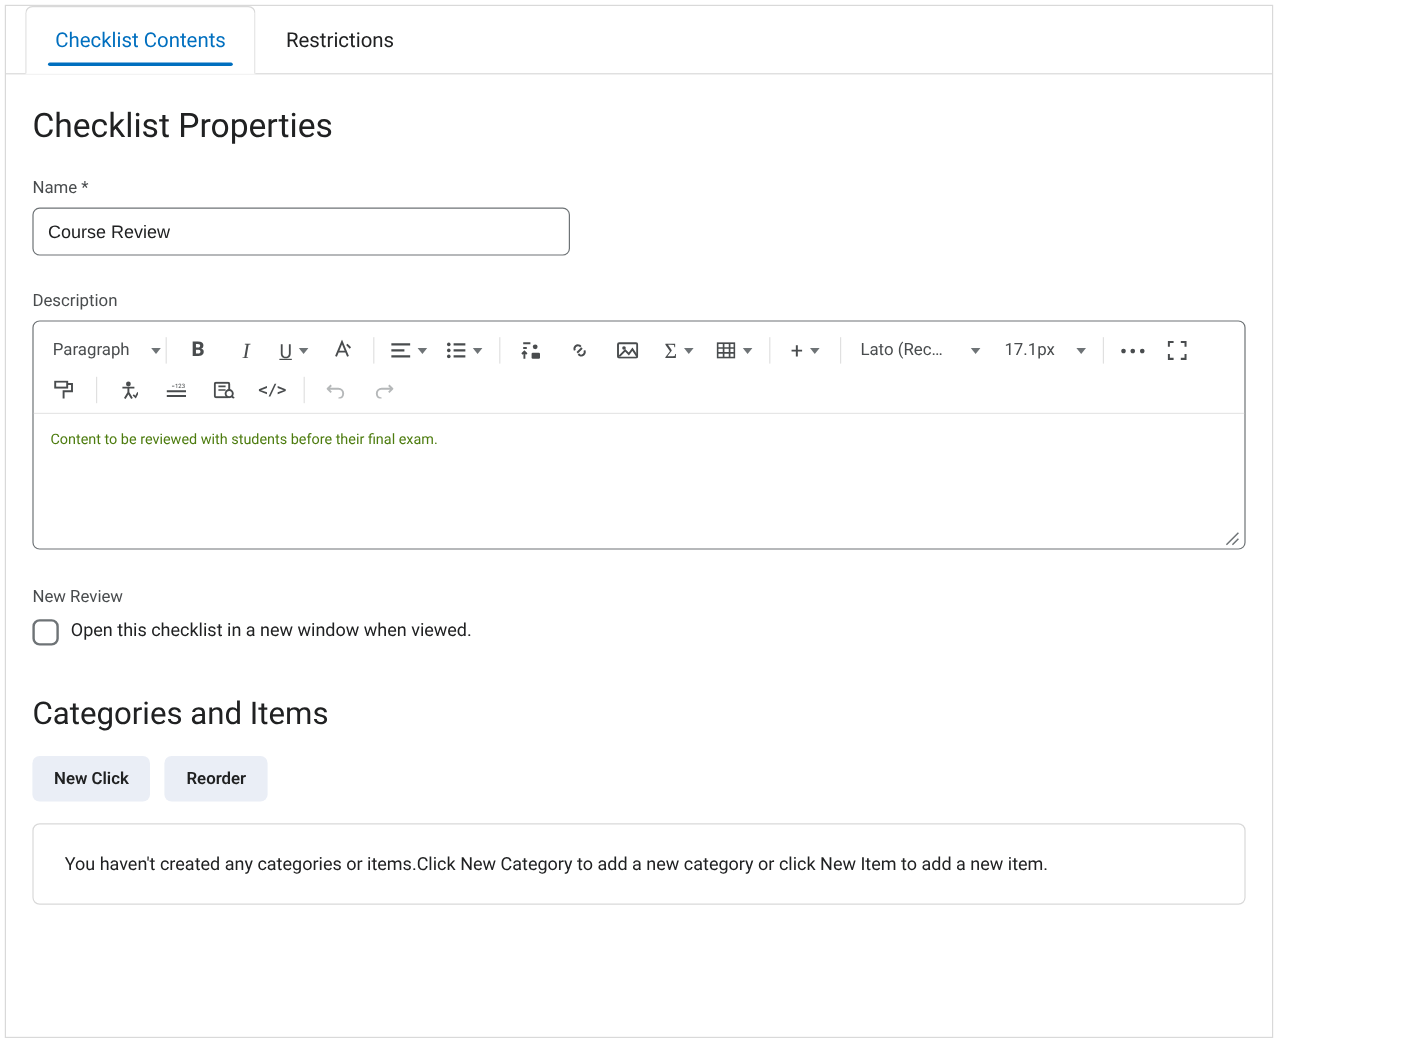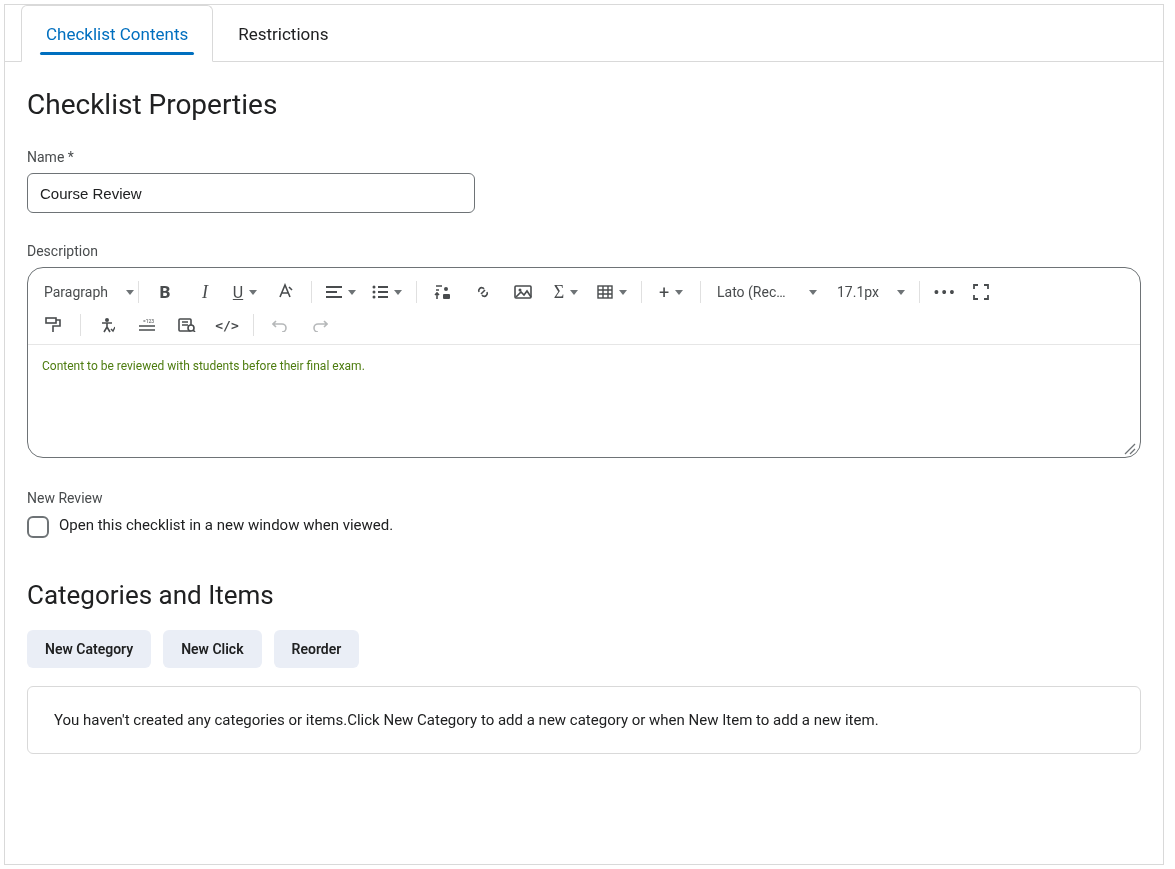--- a/index.html
+++ b/index.html
@@ -6,21 +6,21 @@
   body {
     margin: 0;
     padding: 0;
     font-family: -apple-system, BlinkMacSystemFont, "Segoe UI", Roboto, "Helvetica Neue", Arial, sans-serif;
     background: #fff;
     color: #202122;
   }
   .outer {
     border: 1px solid #d9d9d9;
     margin: 4px;
-    width: 1160px;
+    width: 1057px;
     height: 861px;
     background: #fff;
     position: relative;
   }
   .tabs {
     display: flex;
     border-bottom: 1px solid #d9d9d9;
     height: 57px;
     align-items: stretch;
     padding-left: 16px;
@@ -76,21 +76,21 @@
     border: 1px solid #6e7376;
     border-radius: 6px;
     padding: 0 12px;
     font-size: 15px;
     color: #202122;
   }
   .desc-label { margin-top: 30px; margin-bottom: 8px; }
 
   .editor-box {
     border: 1px solid #6e7376;
-    border-radius: 16px;
+    border-radius: 6px;
     overflow: hidden;
     position: relative;
   }
   .toolbar {
     padding: 6px 6px 0 6px;
     border-bottom: 1px solid #e6e6e6;
   }
   .toolbar-row {
     display: flex;
     align-items: center;
@@ -400,28 +400,25 @@
 
     <div class="section-label">New Review</div>
     <div class="check-row">
       <div class="chk"></div>
       <span class="chk-label">Open this checklist in a new window when viewed.</span>
     </div>
 
     <h2>Categories and Items</h2>
     <div class="btn-row">
       <div class="btn btn-secondary">
-          <span>New Category</span>
-        </div>
-      <div class="btn btn-secondary">
           <span>New Click</span>
         </div>
       <div class="btn btn-secondary">
           <span>Reorder</span>
         </div>
     </div>
 
     <div class="empty-box">
-      <span>You haven't created any categories or items.Click New Category to add a new category or when New Item to add a new item.</span>
+      <span>You haven't created any categories or items.Click New Category to add a new category or click New Item to add a new item.</span>
     </div>
 
   </div>
 </div>
 
 </body></html>

